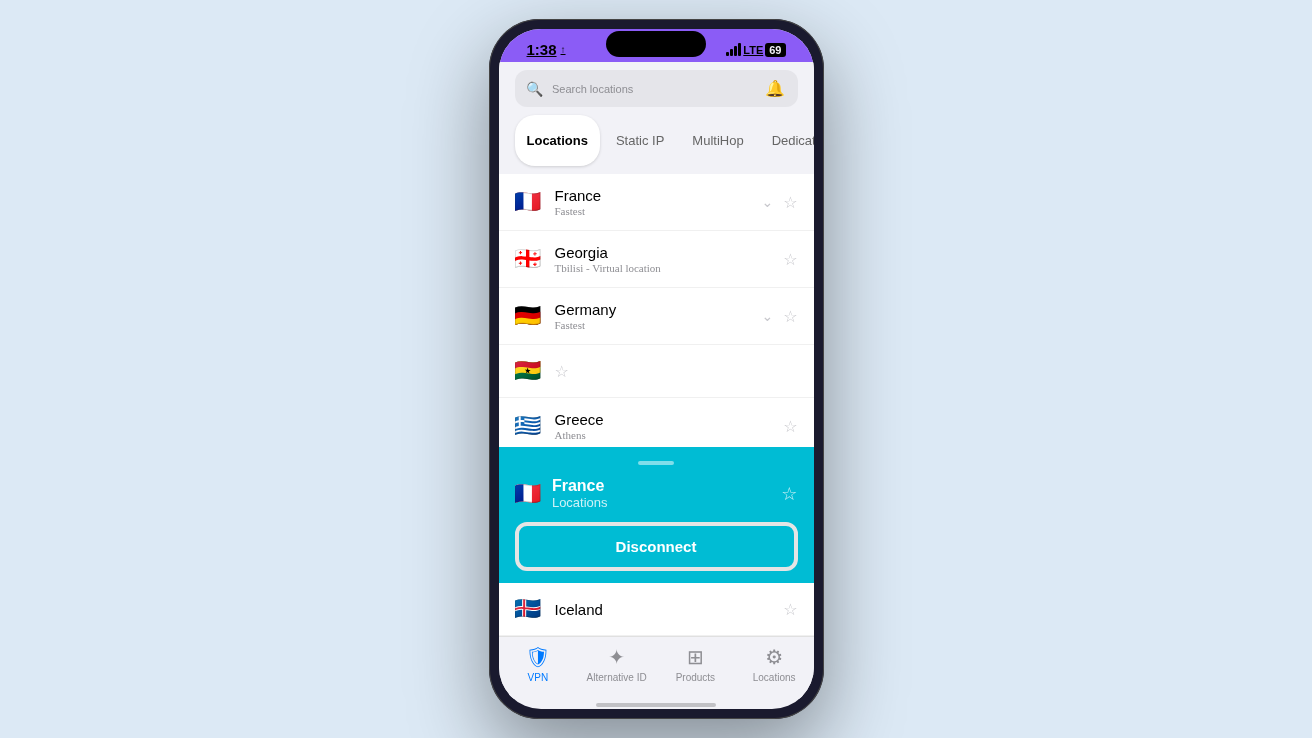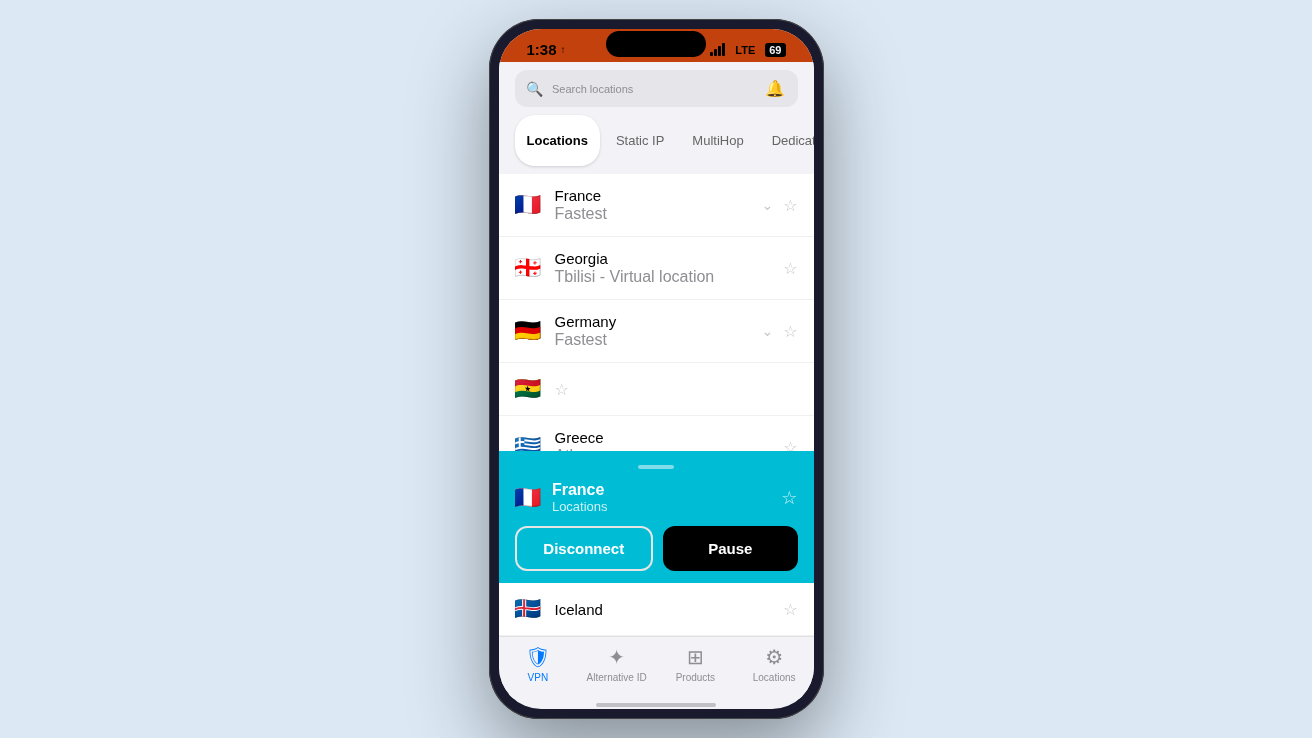--- a/index.html
+++ b/index.html
@@ -29,39 +29,40 @@
       background: #f2f2f7;
       border-radius: 42px;
       overflow: hidden;
       position: relative;
       display: flex;
       flex-direction: column;
     }
 
     
     .status-bar {
-      background: #c2410c;
+      background: #8b5cf6;
       display: flex;
       justify-content: space-between;
       align-items: center;
       padding: 12px 28px 4px;
       flex-shrink: 0;
+      text-decoration: underline;
     }
     .status-time {
       font-size: 15px;
       font-weight: 600;
       color: #000;
       display: flex;
       align-items: center;
       gap: 4px;
     }
     .status-icons {
       display: flex;
       align-items: center;
-      gap: 10px;
+      gap: 2px;
       font-size: 12px;
       color: #000;
     }
     .signal-bars {
       display: flex;
       align-items: flex-end;
       gap: 1px;
     }
     .signal-bar {
       background: #000;
@@ -180,23 +181,24 @@
 
     .location-info {
       flex: 1;
     }
     .location-name {
       font-size: 15px;
       font-weight: 500;
       color: #000;
     }
     .location-sub {
-      font-size: 16px;
+      font-size: 11px;
       color: #8e8e93;
       margin-top: 1px;
+      font-family: Liberation Serif, serif;
     }
 
     .location-actions {
       display: flex;
       align-items: center;
       gap: 10px;
     }
     .chevron-icon {
       color: #c7c7cc;
       font-size: 14px;
@@ -247,21 +249,21 @@
     }
 
     .panel-buttons {
       display: flex;
       gap: 10px;
     }
     .btn-disconnect {
       flex: 1;
       padding: 12px;
       background: transparent;
-      border: 2px solid #e5e5e5;
+      border: 4px solid #e5e5e5;
       border-radius: 12px;
       color: #fff;
       font-size: 15px;
       font-weight: 600;
       cursor: pointer;
       text-align: center;
     }
     .btn-pause {
       flex: 1;
       padding: 12px;
@@ -434,21 +436,20 @@
         <div class="panel-header">
           <span class="panel-flag">🇫🇷</span>
           <div class="panel-info">
             <div class="panel-country">France</div>
             <div class="panel-city">Locations</div>
           </div>
           <span class="panel-star">☆</span>
         </div>
         <div class="panel-buttons">
           <button class="btn-disconnect">Disconnect</button>
-          <button class="btn-pause">Pause</button>
         </div>
       </div>
 
       <div class="location-item" style="background:#fff;">
         <span class="flag">🇮🇸</span>
         <div class="location-info">
           <div class="location-name">Iceland</div>
         </div>
         <div class="location-actions">
           <span class="star-icon">☆</span>

